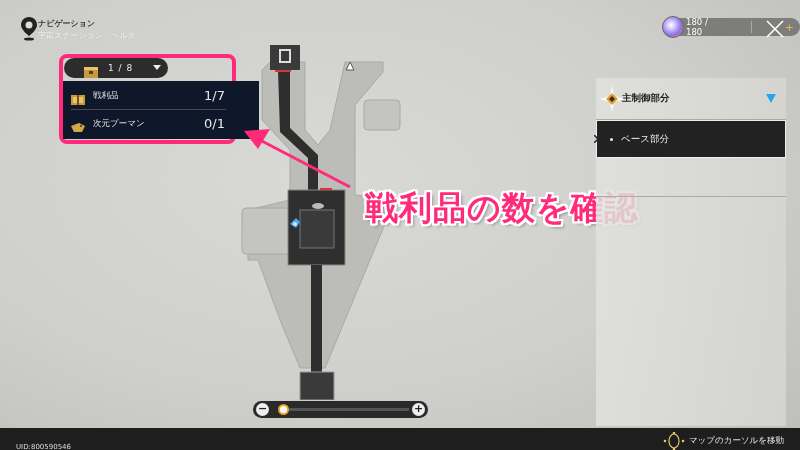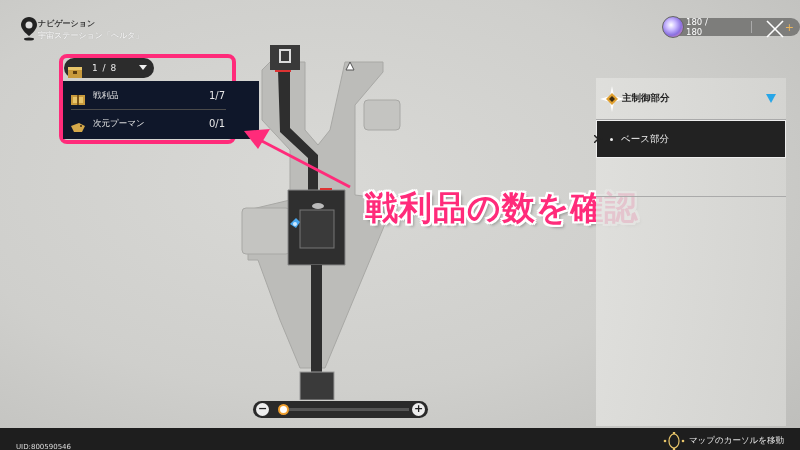--- a/index.html
+++ b/index.html
@@ -29,29 +29,29 @@
     .stamina-sep { width: 1px; height: 12px; background: #aaa; margin: 0 4px 0 2px; }
     .stamina-plus { font-size: 11px; color: #e9b45b; line-height: 1; }
     .close-btn { position: absolute; left: 764px; top: 18px; width: 22px; height: 22px; }
 
     
     .map-area { position: absolute; left: 240px; top: 30px; width: 360px; height: 370px; }
 
     
     .collect-frame { position: absolute; left: 59px; top: 54px; width: 177px; height: 90px;
       border: 4px solid #ff2b7a; border-radius: 8px; }
-    .collect-dropdown { position: absolute; left: 64px; top: 58px; width: 90px; height: 20px;
-      background: #2c2c2c; border-radius: 10px; display: flex; align-items: center; padding-left: 4px; }
+    .collect-dropdown { position: absolute; left: 64px; top: 58px; width: 104px; height: 20px;
+      background: #2c2c2c; border-radius: 10px; display: flex; align-items: center; padding-left: 20px; }
     .collect-dropdown .label { font-size: 9px; color: #eaeaea; margin-left: 10px; letter-spacing: 1px; }
     .collect-dropdown .caret { position: absolute; right: 7px; top: 7px; width: 0; height: 0;
       border-left: 4px solid transparent; border-right: 4px solid transparent; border-top: 5px solid #eee; }
     .collect-list { position: absolute; left: 63px; top: 81px; width: 196px; height: 58px; background: #0f172a; }
     .collect-row { position: absolute; left: 0; width: 170px; height: 27px; display: flex; align-items: center; padding: 0 8px; }
     .collect-row .name { font-size: 8.5px; color: #e8e8e8; margin-left: 8px; flex: 1; }
-    .collect-row .count { font-size: 10px; color: #e8e8e8; }
+    .collect-row .count { font-size: 13px; color: #e8e8e8; }
     .collect-divider { position: absolute; left: 8px; top: 28px; width: 155px; height: 1px; background: #4a4a4a; }
     .gold-icon { width: 14px; height: 11px; position: relative; }
 
     
     .area-panel { position: absolute; left: 596px; top: 78px; width: 190px; height: 348px;
       background: linear-gradient(90deg, rgba(225,225,222,0.85), rgba(214,214,211,0.85)); }
     .area-header { position: absolute; left: 0; top: 0; width: 190px; height: 42px; display: flex; align-items: center;
       border-bottom: 1px solid #aaa; }
     .area-header .title { font-size: 9.5px; font-weight: bold; color: #222; margin-left: 26px; }
     .area-header .chev { position: absolute; right: 10px; top: 16px; width: 0; height: 0;

